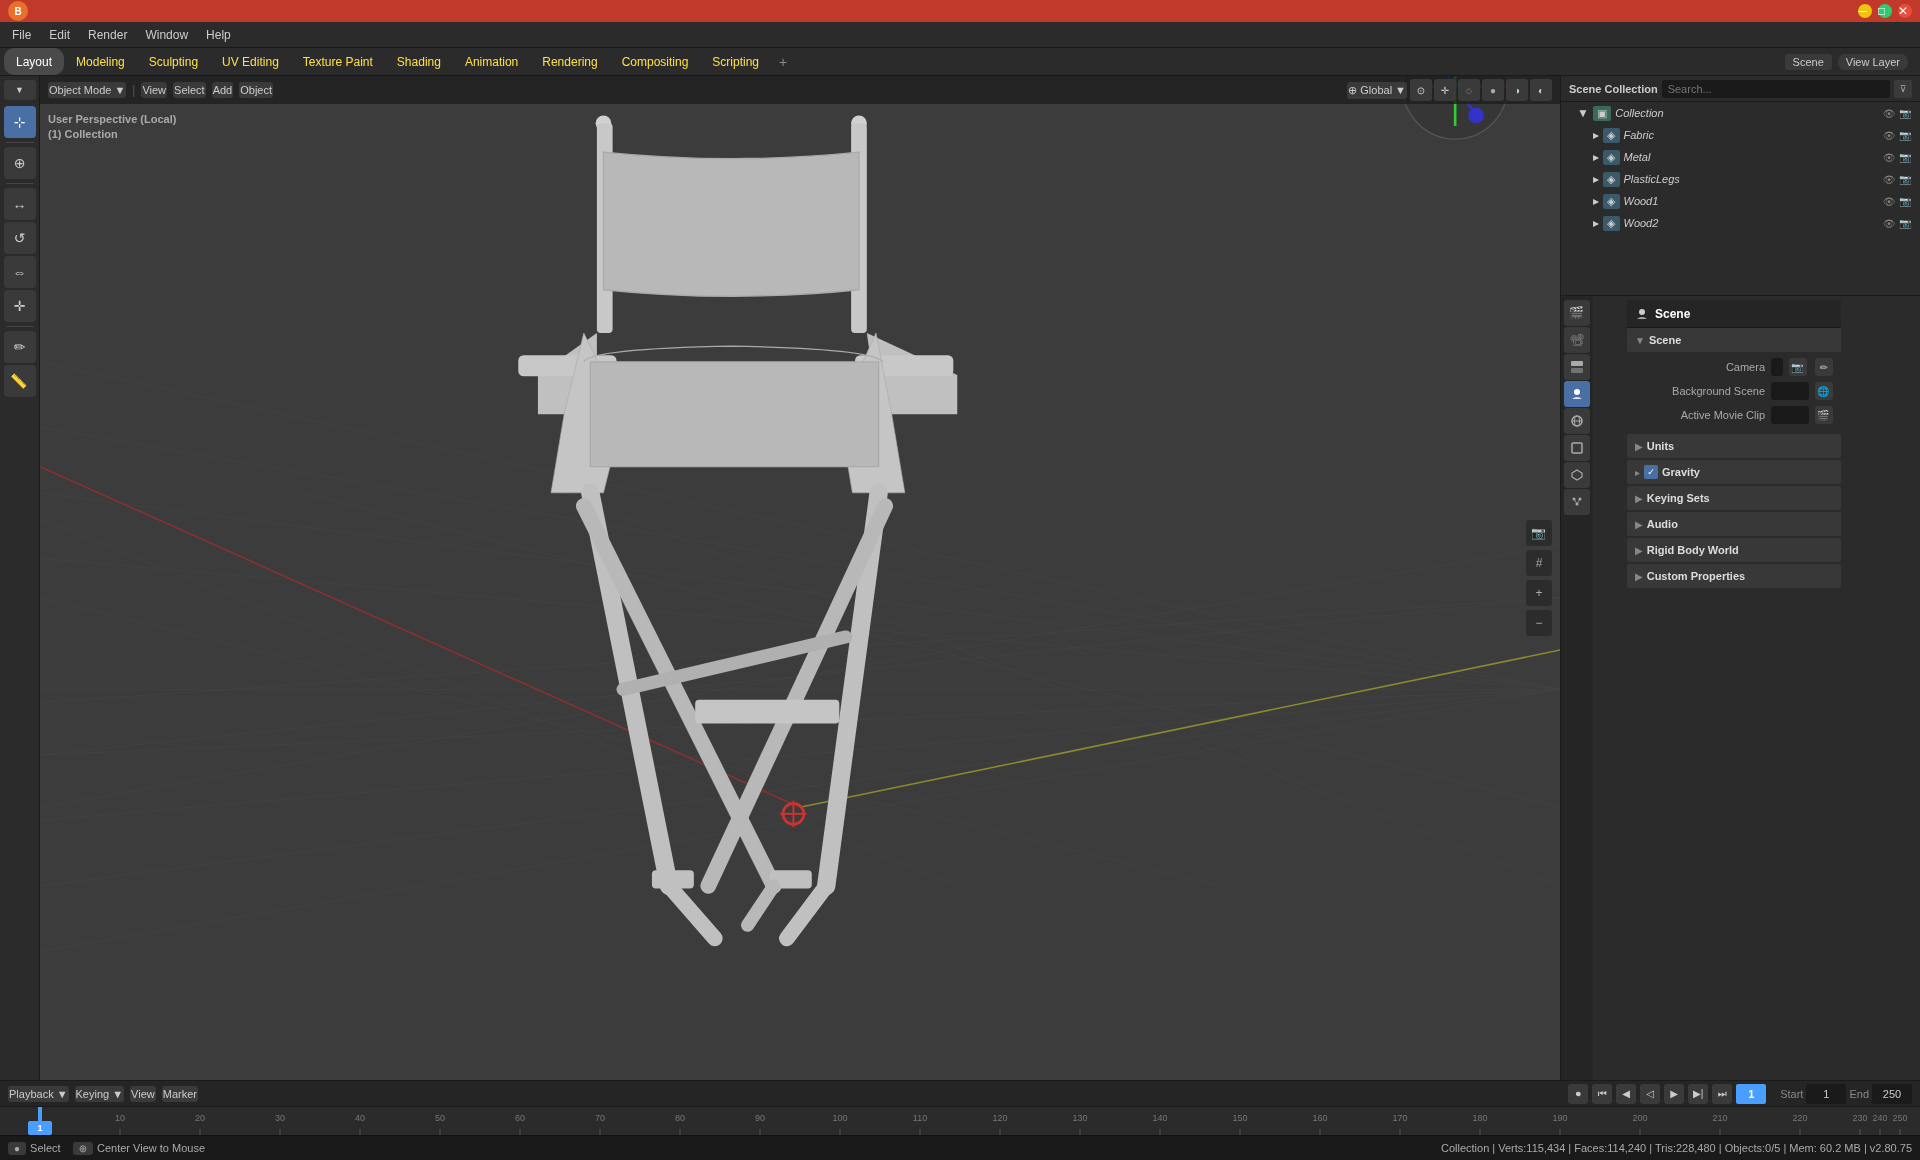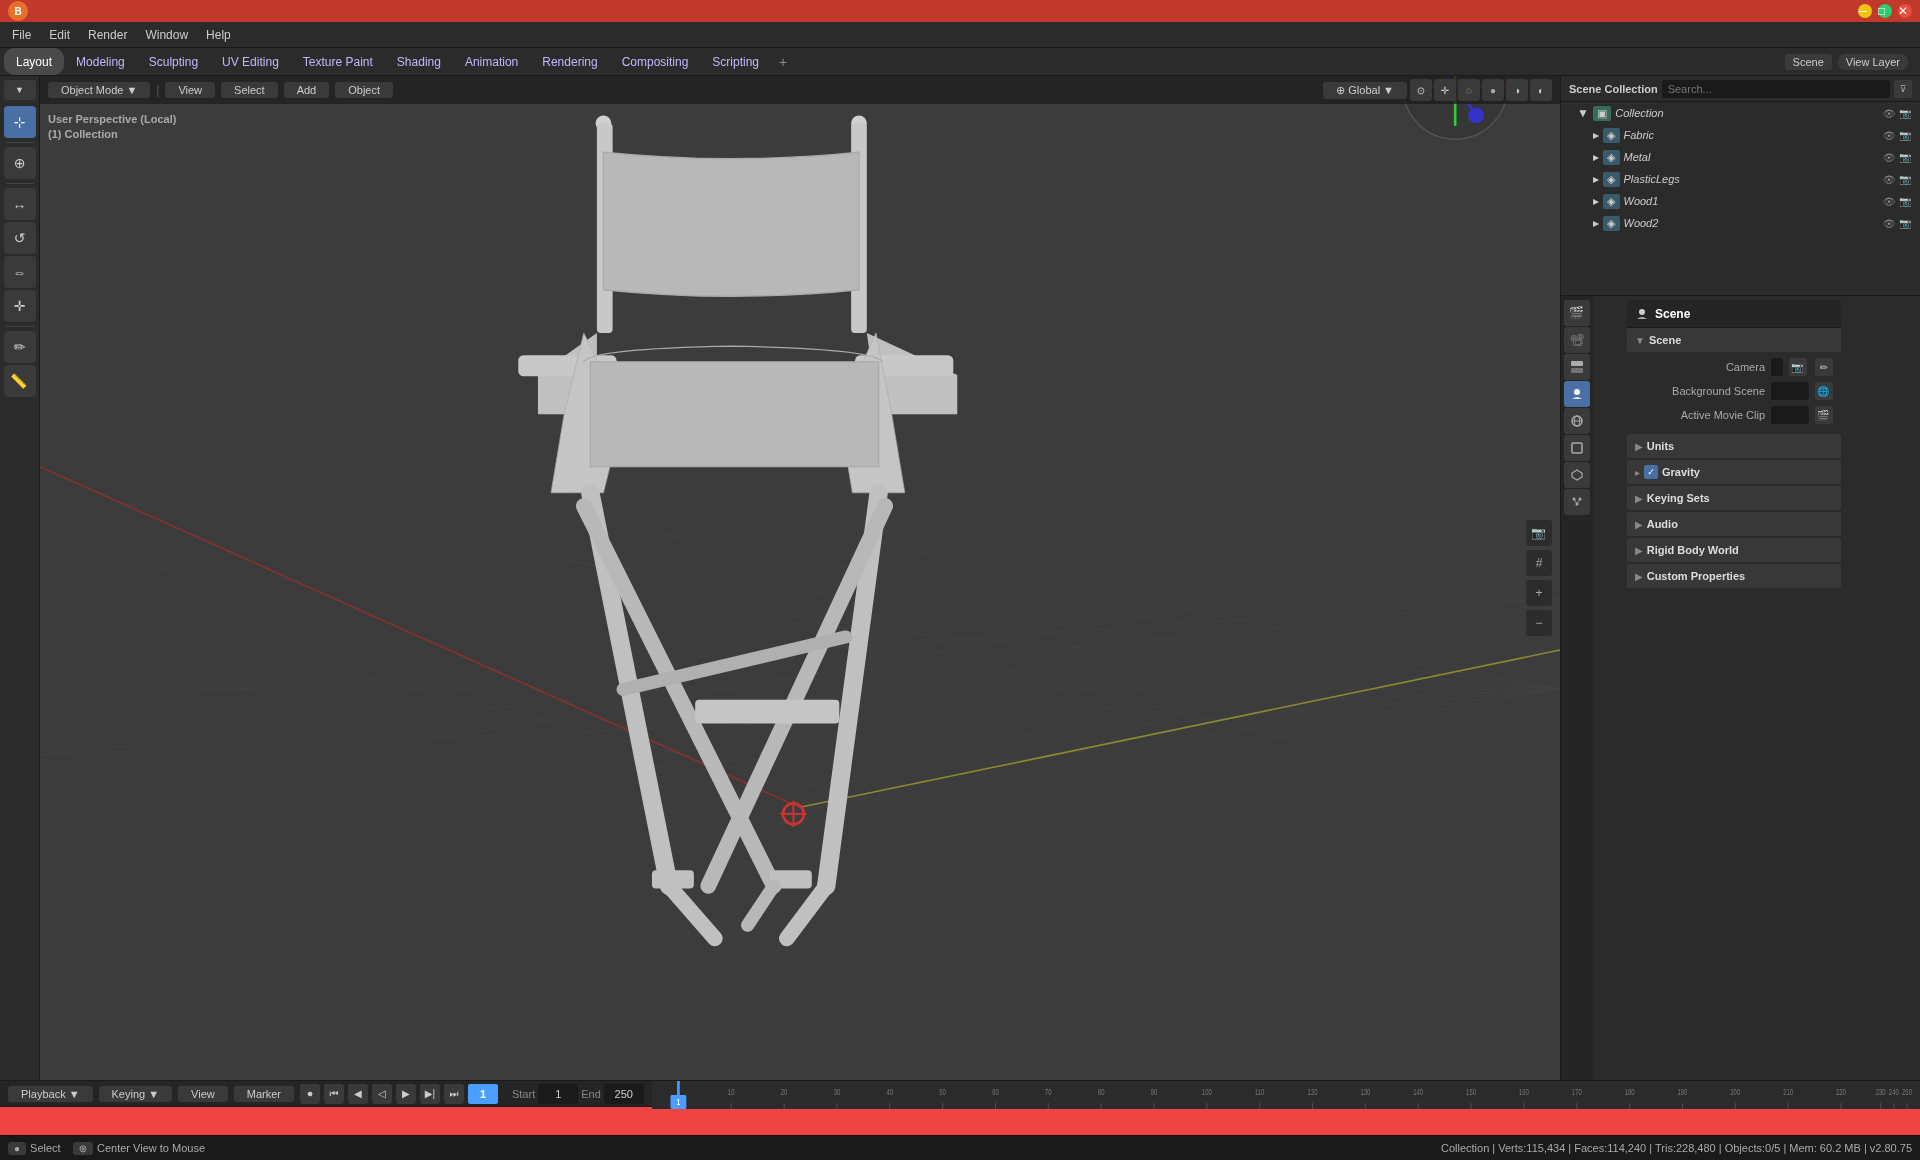--- a/index.html
+++ b/index.html
@@ -63,21 +63,21 @@
       background: #2b2b2b;
       display: flex;
       align-items: center;
       padding: 0 4px;
       border-bottom: 1px solid #1a1a1a;
     }
     .workspace-tab {
       padding: 4px 12px;
       cursor: pointer;
       font-size: 12px;
-      color: #c4b5fd;
+      color: #fde047;
       border-radius: 3px 3px 0 0;
       height: 100%;
       display: flex;
       align-items: center;
     }
     .workspace-tab.active {
       background: #4a4a4a;
       color: #fff;
       border-radius: 10px;
     }
@@ -135,21 +135,21 @@
       top: 0; left: 0; right: 0;
       height: 28px;
       background: rgba(30,30,30,0.8);
       display: flex;
       align-items: center;
       padding: 0 8px;
       gap: 6px;
       z-index: 10;
     }
     .vp-header-btn {
-      padding: 2px 13px;
+      padding: 2px 1px;
       background: #3a3a3a;
       border-radius: 3px;
       cursor: pointer;
       font-size: 11px;
       color: #ccc;
       display: flex;
       align-items: center;
       gap: 3px;
     }
     .vp-header-sep { color: #555; }
@@ -302,21 +302,21 @@
     .prop-icon-val { width: 18px; height: 18px; background: #3a3a3a; border-radius: 3px; display: flex; align-items: center; justify-content: center; cursor: pointer; font-size: 10px; }
     .checkbox { width: 14px; height: 14px; background: #4a6fa5; border-radius: 2px; display: flex; align-items: center; justify-content: center; color: #fff; font-size: 9px; cursor: pointer; }
 
     
     #timeline-bar {
       width: 100%;
       height: 55px;
       background: #ef4444;
       border-top: 1px solid #1a1a1a;
       display: flex;
-      flex-direction: row;
+      flex-direction: column;
     }
     #timeline-header {
       height: 26px;
       background: #252525;
       display: flex;
       align-items: center;
       padding: 0 8px;
       gap: 6px;
       border-bottom: 1px solid #1a1a1a;
     }

